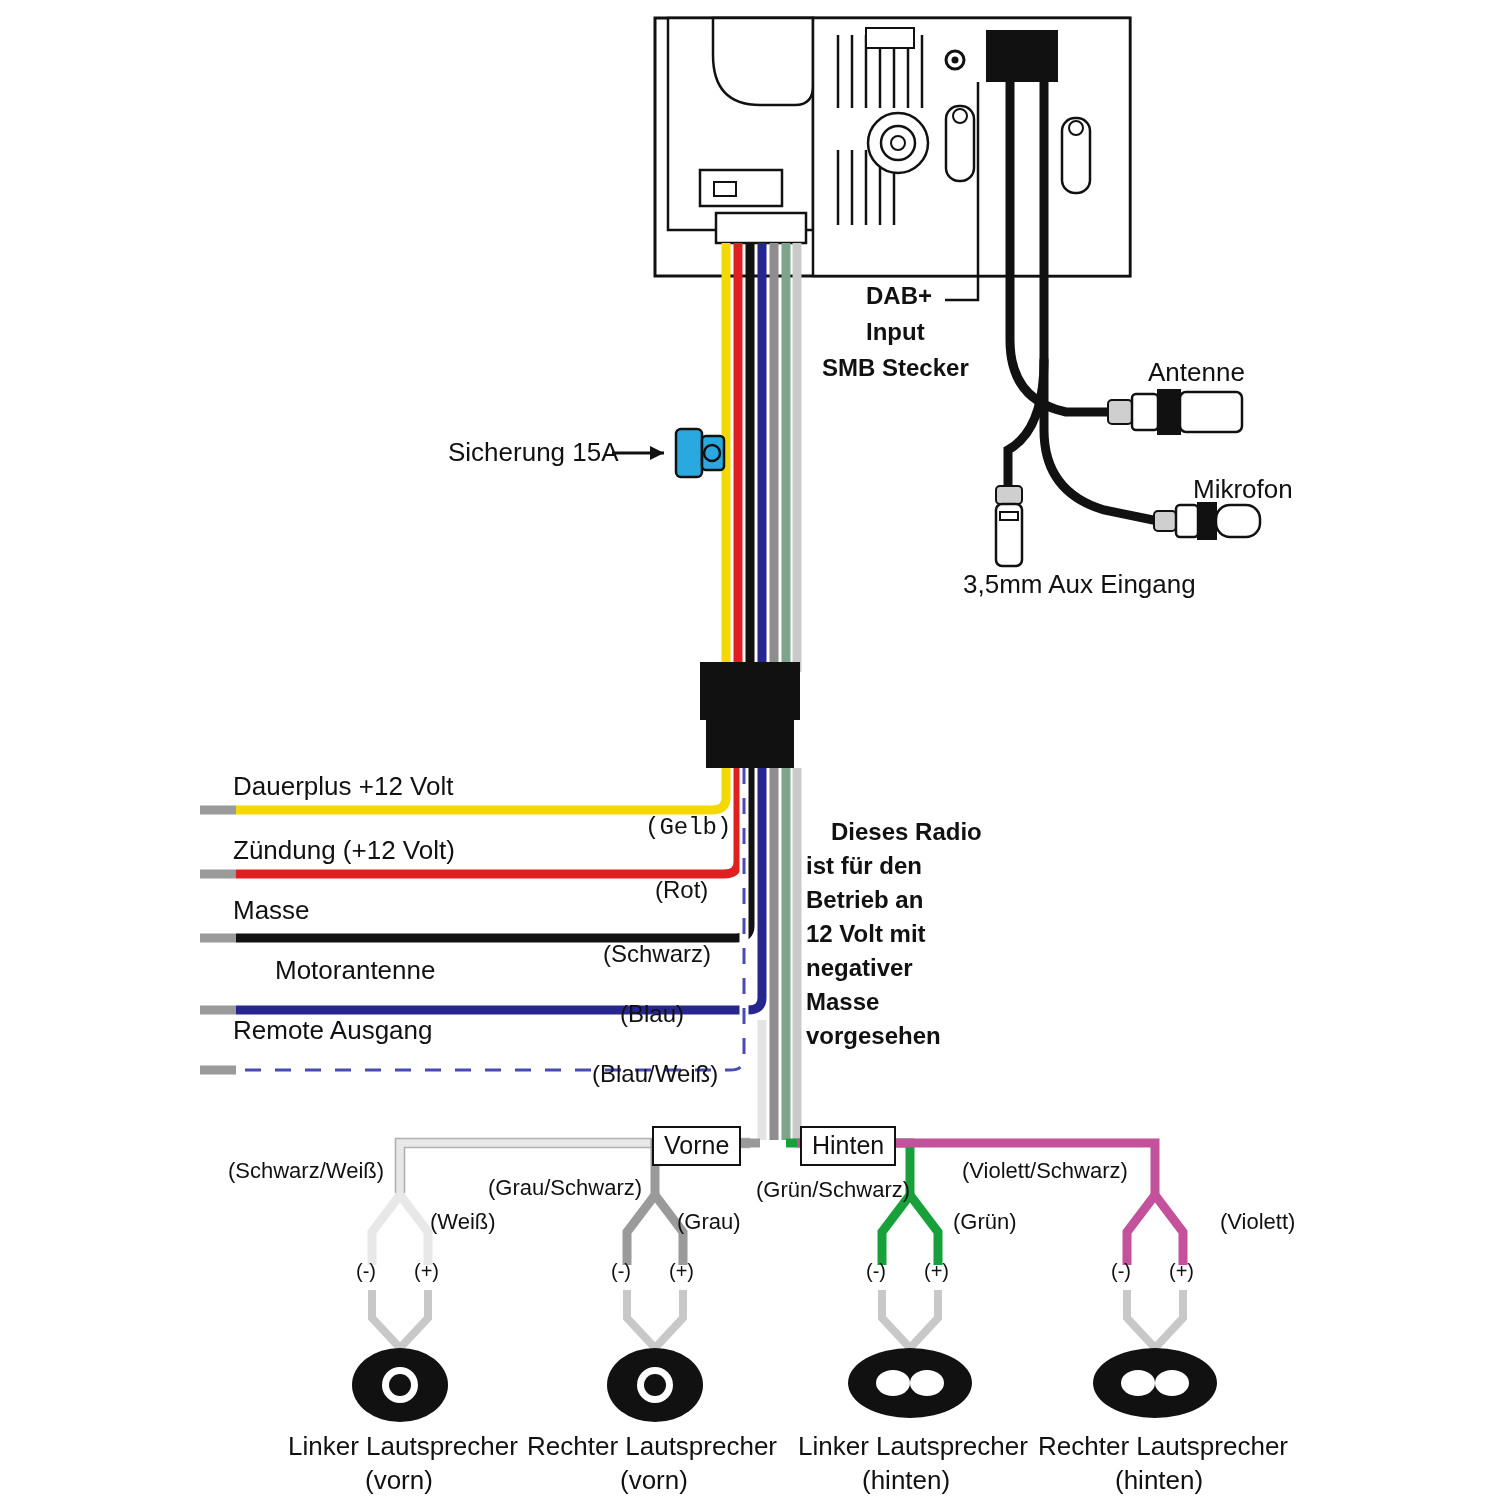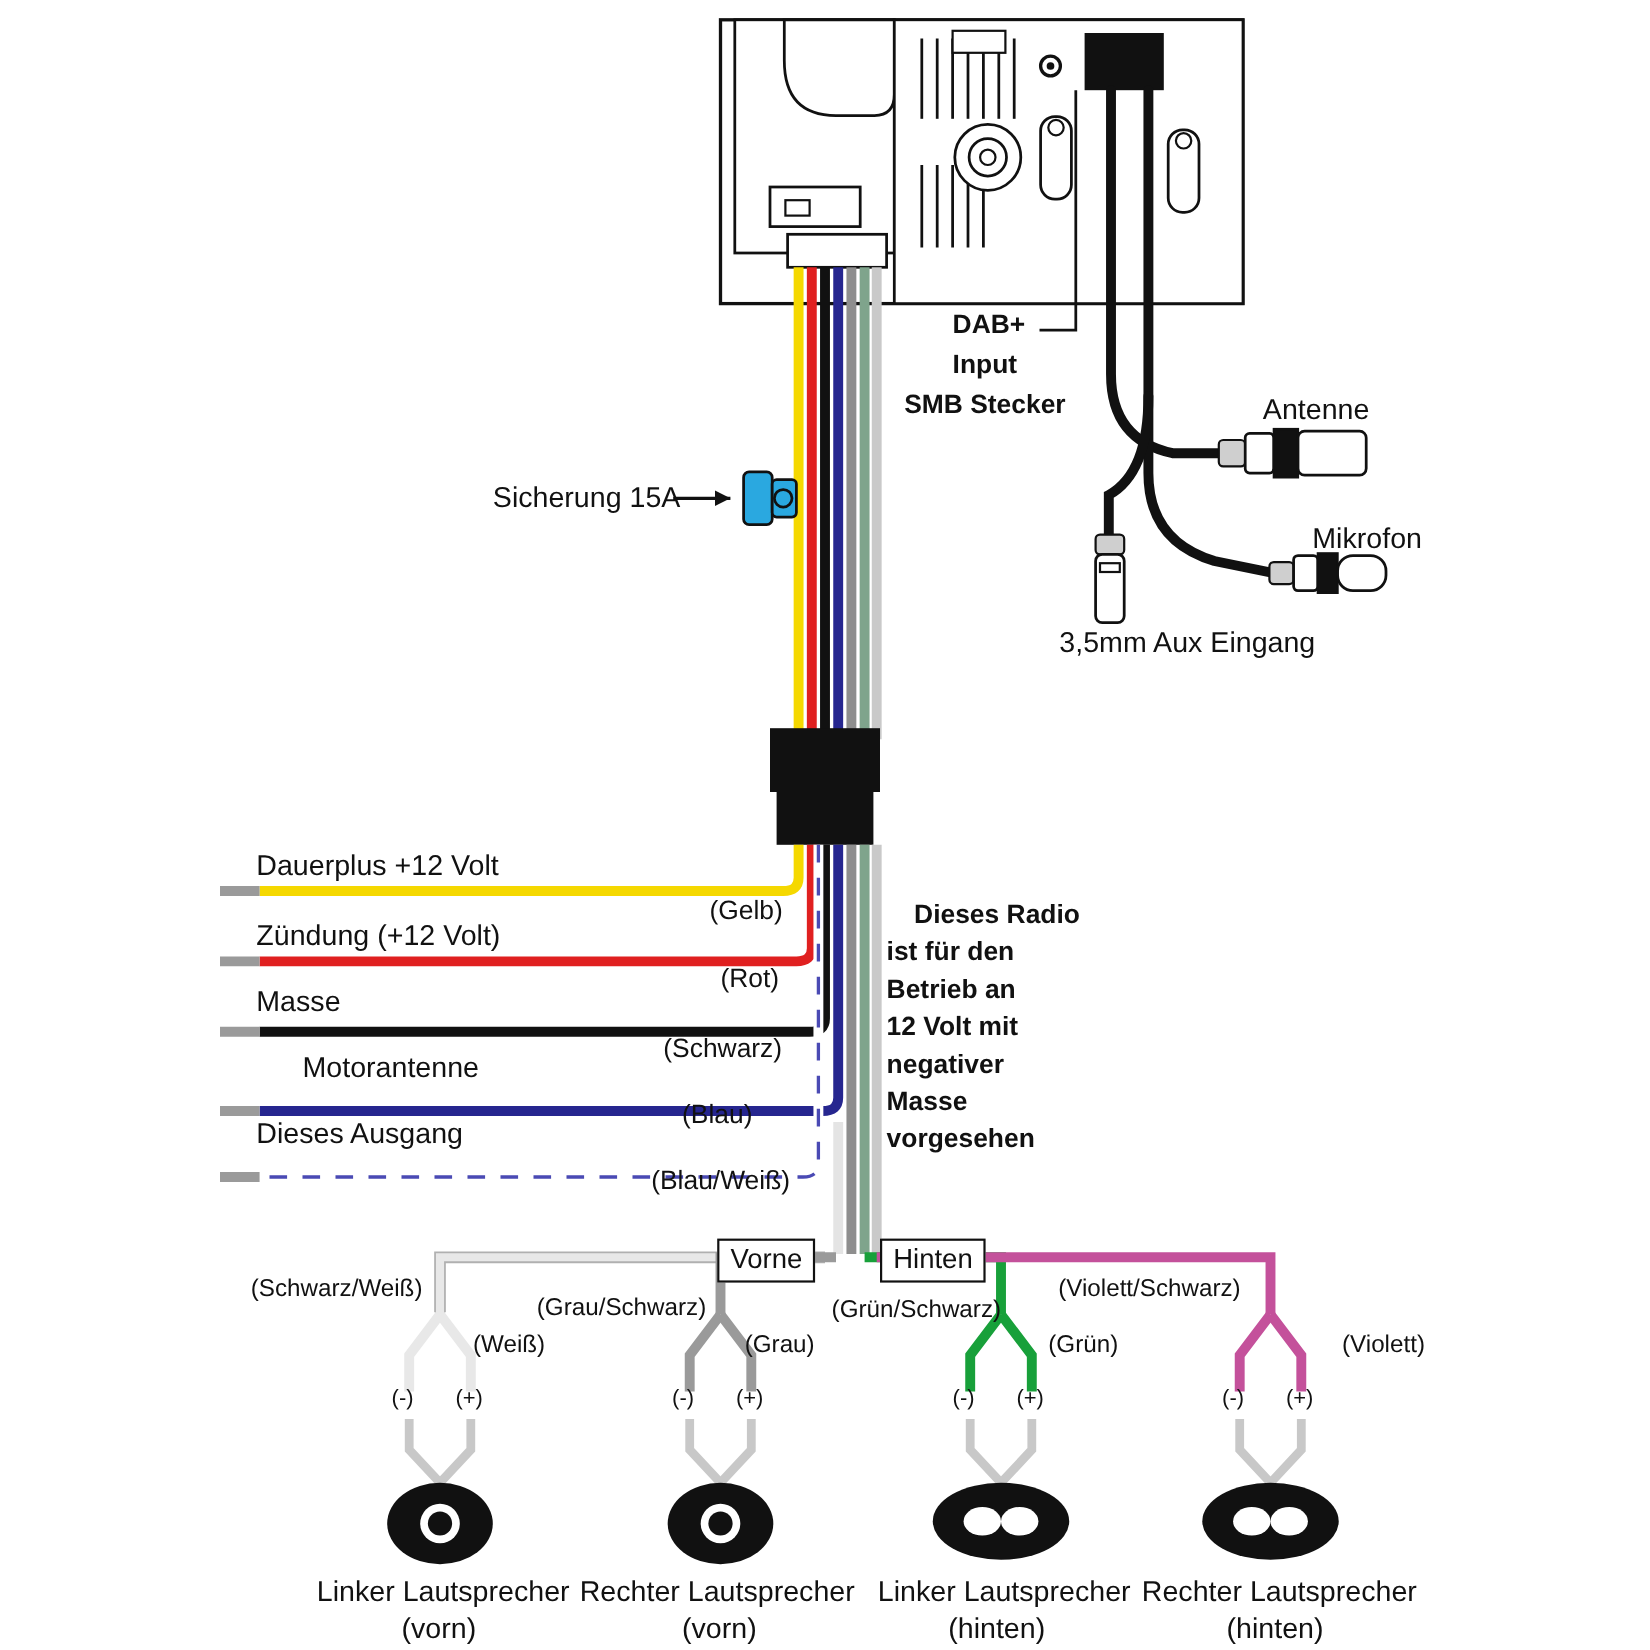--- a/index.html
+++ b/index.html
@@ -221,32 +221,32 @@
 
   <div class="lbl t24 bold" style="left:806px;top:818px;margin-left:25px;">Dieses Radio</div>
   <div class="lbl t24 bold" style="left:806px;top:852px;">ist für den</div>
   <div class="lbl t24 bold" style="left:806px;top:886px;">Betrieb an</div>
   <div class="lbl t24 bold" style="left:806px;top:920px;">12 Volt mit</div>
   <div class="lbl t24 bold" style="left:806px;top:954px;">negativer</div>
   <div class="lbl t24 bold" style="left:806px;top:988px;">Masse</div>
   <div class="lbl t24 bold" style="left:806px;top:1022px;">vorgesehen</div>
 
   <div class="lbl t26" style="left:233px;top:772px;">Dauerplus +12 Volt</div>
-  <div class="lbl t24" style="left:645px;top:814px;">(Gelb)</div>
+  <div class="lbl t24" style="left:645px;top:814px;font-family:Liberation Mono, monospace;">(Gelb)</div>
 
   <div class="lbl t26" style="left:233px;top:836px;">Zündung (+12 Volt)</div>
   <div class="lbl t24" style="left:655px;top:876px;">(Rot)</div>
 
   <div class="lbl t26" style="left:233px;top:896px;">Masse</div>
   <div class="lbl t24" style="left:603px;top:940px;">(Schwarz)</div>
 
   <div class="lbl t26" style="left:233px;top:956px;margin-left:42px;">Motorantenne</div>
   <div class="lbl t24" style="left:620px;top:1000px;">(Blau)</div>
 
-  <div class="lbl t26" style="left:233px;top:1016px;">Dieses Ausgang</div>
+  <div class="lbl t26" style="left:233px;top:1016px;">Remote Ausgang</div>
   <div class="lbl t24" style="left:592px;top:1060px;">(Blau/Weiß)</div>
 
   <div class="boxlbl" style="left:652px;top:1126px;">Vorne</div>
   <div class="boxlbl" style="left:800px;top:1126px;">Hinten</div>
 
   <div class="lbl t22" style="left:228px;top:1158px;">(Schwarz/Weiß)</div>
   <div class="lbl t22" style="left:430px;top:1209px;">(Weiß)</div>
   <div class="lbl t20" style="left:356px;top:1260px;">(-)</div>
   <div class="lbl t20" style="left:414px;top:1260px;">(+)</div>
   <div class="lbl t26" style="left:288px;top:1432px;">Linker Lautsprecher</div>

